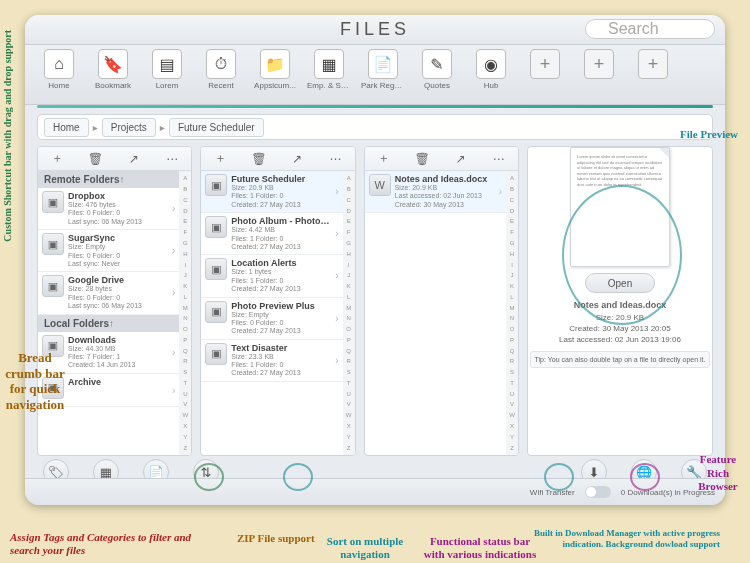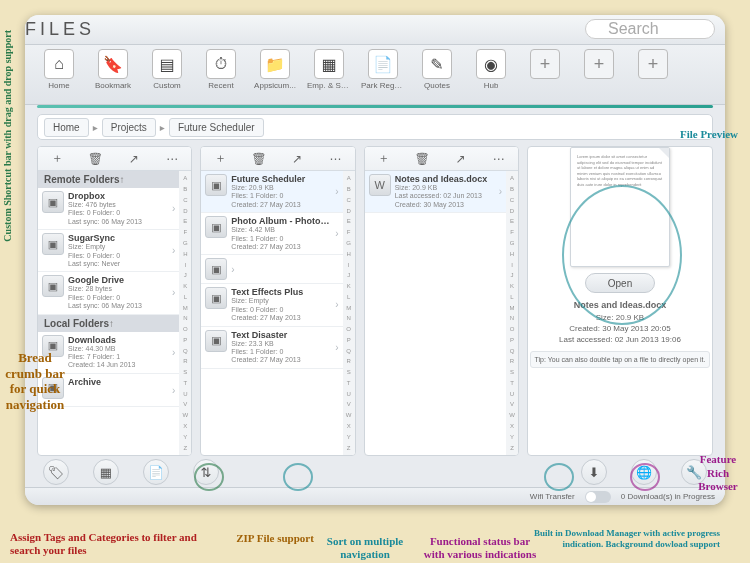--- a/index.html
+++ b/index.html
@@ -1,31 +1,31 @@
 <!DOCTYPE html>
 <html><head>
 <meta charset="utf-8">
 <style>
 * { margin:0; padding:0; box-sizing:border-box; font-family: -apple-system, Helvetica, Arial, sans-serif; }
 body { width:750px; height:563px; background:#f0e5c0; position:relative; overflow:hidden; }
 
 
 .anno { position:absolute; font-family:'Comic Sans MS',cursive; font-weight:bold; font-size:11px; line-height:1.2; }
 .anno.green { color:#a16207; }
-.anno.red { color:#b02020; }
+.anno.red { color:#b02020;font-style:italic; }
 .anno.purple { color:#9b1b8a; }
 .anno.teal { color:#1a8a9a;margin-top:28px; }
 
 .sidebar-left { position:absolute; left:2px; top:30px; width:22px; font-family:'Comic Sans MS',cursive; color:#2a7a4a; font-weight:bold; font-size:10px; writing-mode:vertical-rl; transform:rotate(180deg); text-align:center; }
 
 
 .window { position:absolute; left:25px; top:15px; width:700px; height:490px; background:#e8ebef; border-radius:14px; box-shadow:0 2px 10px rgba(0,0,0,.3); overflow:hidden; }
 
 
-.titlebar { height:30px; background:linear-gradient(#f4f6f8,#e4e8ec); display:flex; align-items:center; position:relative; border-bottom:1px solid #c8ced4; }
+.titlebar { height:30px; background:linear-gradient(#f4f6f8,#e4e8ec); display:flex; align-items:center; justify-content:center; position:relative; border-bottom:1px solid #c8ced4; }
 .title { font-size:18px; font-weight:500; color:#555; letter-spacing:4px; }
 .search { position:absolute; right:10px; top:4px; height:20px; width:130px; border-radius:10px; background:#fff; border:1px solid #ccc; font-size:16px; padding:0 8px 0 22px; color:#aaa; }
 .search::placeholder{color:#aaa;}
 
 
 .toolbar { height:60px; background:linear-gradient(#eef1f4,#e0e4e9); display:flex; gap:10px; padding:4px 12px; align-items:flex-start; border-bottom:1px solid #c8ced4; }
 .tbtn { width:44px; display:flex; flex-direction:column; align-items:center; gap:2px; font-size:8px; color:#666; cursor:pointer; }
 .tbtn .ico { width:30px; height:30px; background:#fff; border:1px solid #bbb; border-radius:4px; display:flex; align-items:center; justify-content:center; font-size:16px; color:#444; }
 .tbtn.plus .ico { background:#f2f4f6; color:#888; font-size:18px; }
 .tbtn .lbl { white-space:nowrap; overflow:hidden; text-overflow:ellipsis; max-width:44px; text-align:center; }
@@ -66,21 +66,21 @@
 .doc-thumb::after{content:'';position:absolute;right:0;top:0;border-style:solid;border-width:0 10px 10px 0;border-color:transparent #e8ebef transparent transparent;}
 .open-btn { width:70px; height:20px; border-radius:10px; background:linear-gradient(#f4f6f8,#e2e6ea); border:1px solid #c6ccd2; font-size:10px; color:#555; cursor:pointer; }
 .pmeta { font-size:8px; color:#666; text-align:center; line-height:1.4; }
 .ptitle { font-weight:bold; font-size:9px; }
 .tip { font-size:7px; color:#666; background:#f6f8fa; border:1px solid #e0e4e8; padding:4px; border-radius:3px; text-align:center; }
 
 
 .bottombar { position:absolute; bottom:20px; left:12px; right:12px; height:26px; display:flex; align-items:center; gap:24px; padding:0 6px; }
 .bico { width:26px; height:26px; border-radius:13px; background:linear-gradient(#f4f6f8,#e4e8ec); border:1px solid #c6ccd2; display:flex; align-items:center; justify-content:center; font-size:13px; color:#555; cursor:pointer; }
 
-.statusbar { position:absolute; bottom:0; left:0; right:0; height:18px; background:linear-gradient(#eef1f4,#e0e4e9); border-top:1px solid #c8ced4; display:flex; align-items:center; justify-content:flex-end; gap:10px; padding:4px 10px; font-size:8px; color:#666; }
+.statusbar { position:absolute; bottom:0; left:0; right:0; height:18px; background:linear-gradient(#eef1f4,#e0e4e9); border-top:1px solid #c8ced4; display:flex; align-items:center; justify-content:flex-end; gap:10px; padding:13px 10px; font-size:8px; color:#666; }
 .switch { width:26px; height:12px; border-radius:6px; background:#cfd5db; position:relative; }
 .switch::after{content:'';position:absolute;width:10px;height:10px;border-radius:5px;background:#fff;top:1px;left:1px;}
 
 
 .scribble { position:absolute; border:2px solid rgba(26,140,150,.6); border-radius:50%; pointer-events:none; }
 </style>
 </head>
 <body>
 
 <div class="sidebar-left">Custom Shortcut bar with drag and drop support</div>
@@ -96,21 +96,21 @@
       <div class="tbtn">
         <div class="ico">⌂</div>
         <div class="lbl">Home</div>
       </div>
       <div class="tbtn">
         <div class="ico">🔖</div>
         <div class="lbl">Bookmark</div>
       </div>
       <div class="tbtn">
         <div class="ico">▤</div>
-        <div class="lbl">Custom</div>
+        <div class="lbl">Lorem</div>
       </div>
       <div class="tbtn">
         <div class="ico">⏱</div>
         <div class="lbl">Recent</div>
       </div>
       <div class="tbtn">
         <div class="ico">📁</div>
         <div class="lbl">Appsicum...</div>
       </div>
       <div class="tbtn">
@@ -260,26 +260,30 @@
             <div class="item">
               <div class="fico">▣</div>
     <div class="meta">
                 <div class="name">Photo Album - Photobook</div>
     <div class="sub">Size: 4.42 MB<br>Files: 1   Folder: 0<br>Created: 27 May 2013</div>
               </div>
     <div class="chev">›</div>
             </div>
             <div class="item">
               <div class="fico">▣</div>
-    <div class="chev">›</div>
-            </div>
-            <div class="item">
-              <div class="fico">▣</div>
-    <div class="meta">
-                <div class="name">Text Effects Plus</div>
+    <div class="meta">
+                <div class="name">Location Alerts</div>
+    <div class="sub">Size: 1 bytes<br>Files: 1   Folder: 0<br>Created: 27 May 2013</div>
+              </div>
+    <div class="chev">›</div>
+            </div>
+            <div class="item">
+              <div class="fico">▣</div>
+    <div class="meta">
+                <div class="name">Photo Preview Plus</div>
     <div class="sub">Size: Empty<br>Files: 0   Folder: 0<br>Created: 27 May 2013</div>
               </div>
     <div class="chev">›</div>
             </div>
             <div class="item">
               <div class="fico">▣</div>
     <div class="meta">
                 <div class="name">Text Disaster</div>
     <div class="sub">Size: 23.3 KB<br>Files: 1   Folder: 0<br>Created: 27 May 2013</div>
               </div>
@@ -399,21 +403,21 @@
     <span>Wifi Transfer</span>
     <div class="switch"></div>
     <span>0 Download(s) in Progress</span>
   </div>
 
 </div>
 
 <div class="anno teal" style="right:6px; top:100px; width:70px; text-align:center;">File Preview</div>
 <div class="anno green" style="left:0; top:350px; width:70px; text-align:center; font-size:13px;">Bread crumb bar for quick navigation</div>
 <div class="anno red" style="left:10px; bottom:6px; width:210px;">Assign Tags and Categories to filter and search your files</div>
-<div class="anno green" style="left:225px; bottom:18px; width:100px; text-align:center;">ZIP File support</div>
+<div class="anno green" style="left:237px; bottom:18px; width:100px; ">ZIP File support</div>
 <div class="anno teal" style="left:305px; bottom:2px; width:120px; text-align:center;">Sort on multiple navigation</div>
 <div class="anno purple" style="left:420px; bottom:2px; width:120px; text-align:center;">Functional status bar with various indications</div>
 <div class="anno teal" style="right:30px; bottom:13px; width:190px; text-align:right; font-size:9px;">Built in Download Manager with active progress indication. Background dowload support</div>
 <div class="anno purple" style="right:2px; bottom:70px; width:60px; text-align:center;">Feature Rich Browser</div>
 
 <div class="scribble" style="left:562px; top:185px; width:120px; height:140px;"></div>
 <div class="scribble" style="left:630px; top:463px; width:30px; height:28px; border-color:rgba(155,27,138,.6);"></div>
 <div class="scribble" style="left:544px; top:463px; width:30px; height:28px; border-color:rgba(26,140,150,.6);"></div>
 <div class="scribble" style="left:194px; top:463px; width:30px; height:28px; border-color:rgba(42,122,74,.6);"></div>
 <div class="scribble" style="left:283px; top:463px; width:30px; height:28px; border-color:rgba(26,140,150,.6);"></div>

